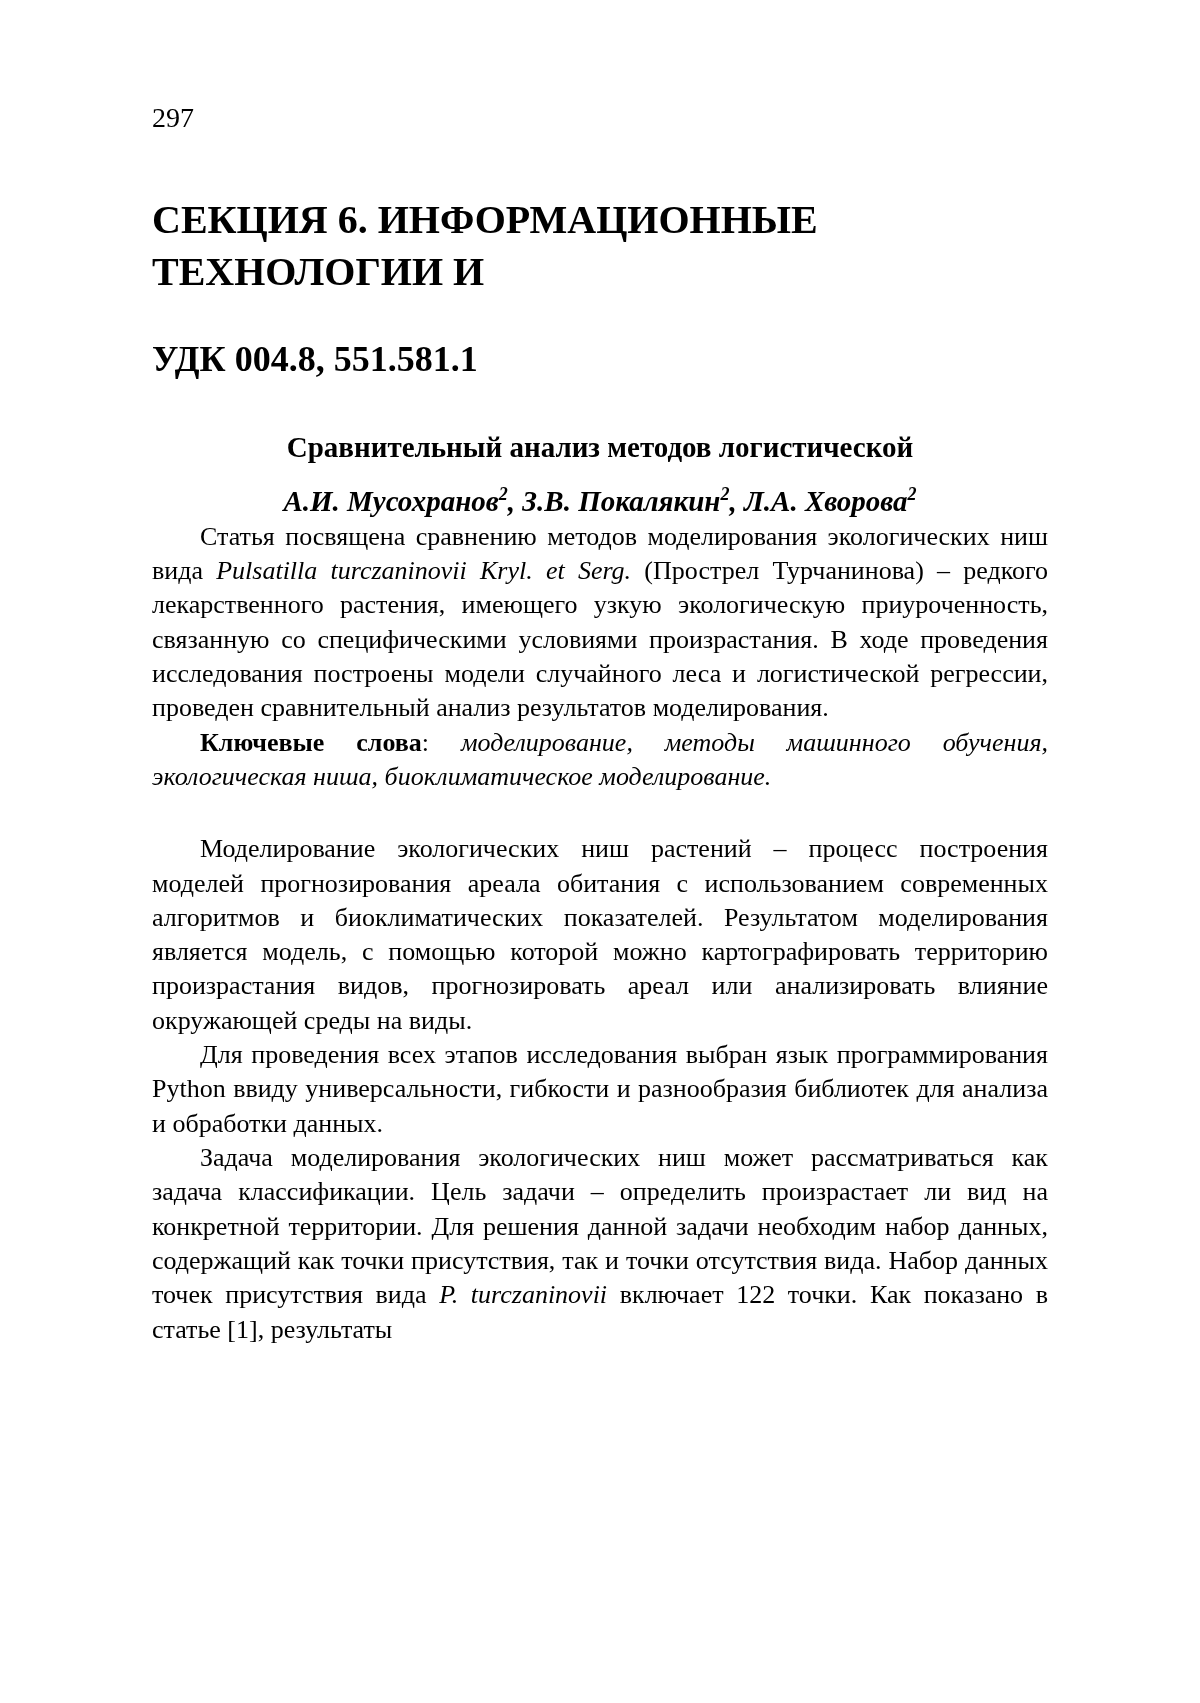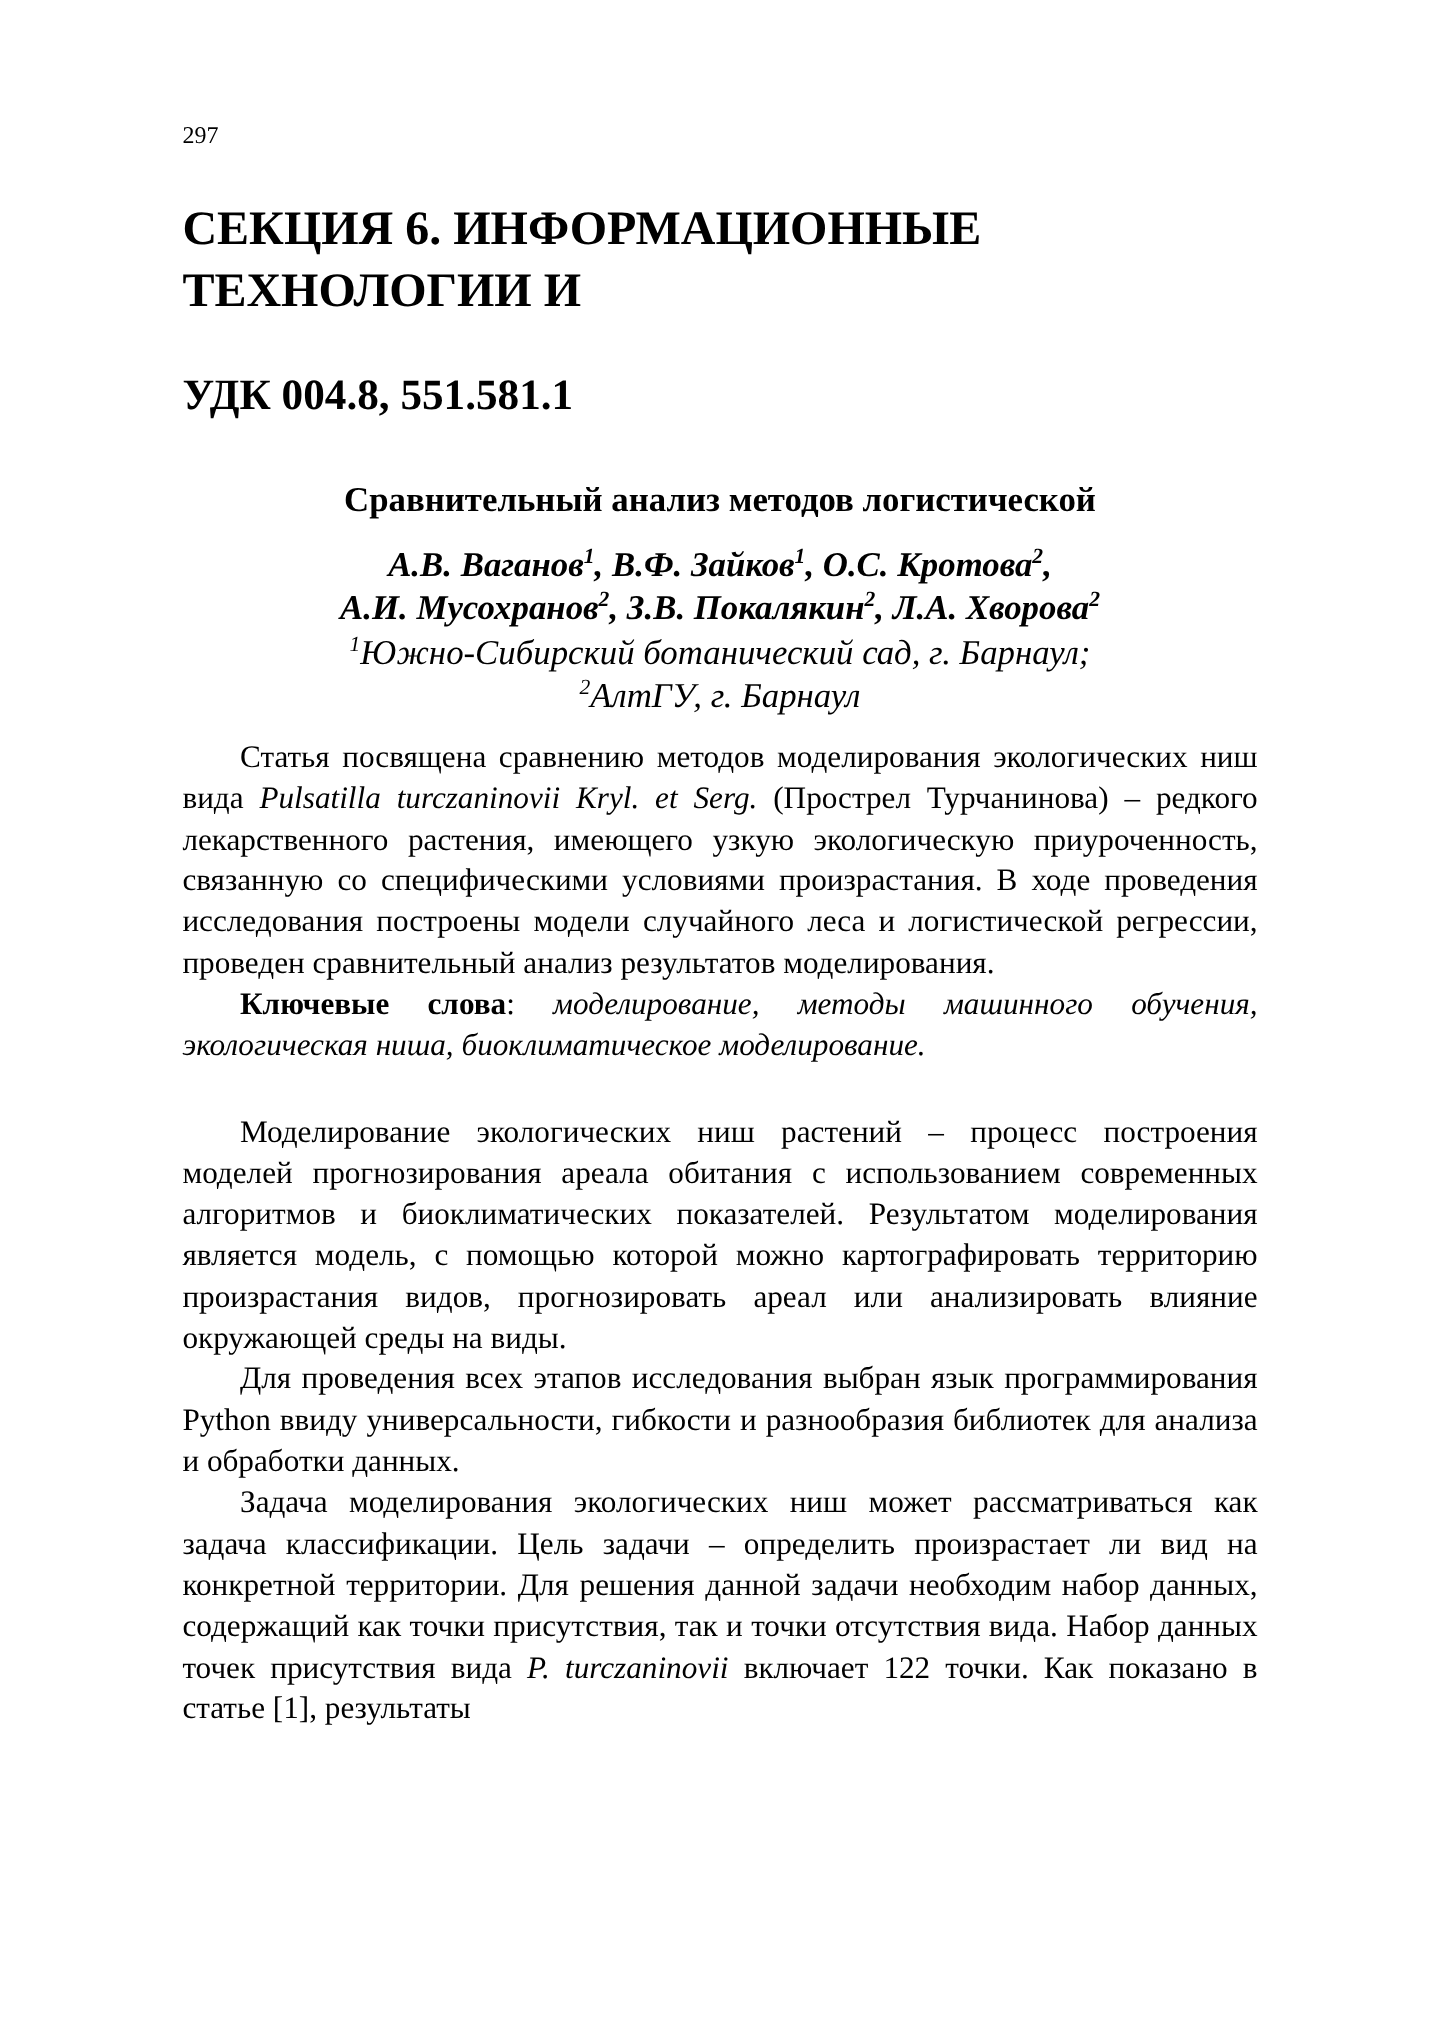--- a/index.html
+++ b/index.html
@@ -15,22 +15,22 @@
     margin: 0 auto;
     background: #ffffff;
     color: #000000;
     padding: 100px 152px 40px 152px;
     font-family: "Liberation Serif", "DejaVu Serif", serif;
     font-size: 28px;
     line-height: 1.3;
     overflow: hidden;
   }
   .page-number {
-    font-size: 20px;
-    margin-bottom: 38px;
+    font-size: 28px;
+    margin-bottom: 58px;
   }
   .section-heading {
     font-weight: bold;
     font-size: 40px;
     text-align: left;
     line-height: 1.3;
     margin: 0 0 38px 0;
   }
   .udc {
     font-weight: bold;
@@ -85,28 +85,23 @@
     <div>СЕКЦИЯ 6. ИНФОРМАЦИОННЫЕ ТЕХНОЛОГИИ И</div>
   </h1>
 
   <div class="udc">УДК 004.8, 551.581.1</div>
 
   <h2 class="article-title">
     <div>Сравнительный анализ методов логистической</div>
   </h2>
 
   <div class="authors">
-    <div><span class="it bd">А.В. Ваганов</span><sup class="it bd">1</sup><span class="it bd">, В.Ф. Зайков</span><sup class="it bd">1</sup><span class="it bd">, О.С. Кротова</span><sup class="it bd">2</sup><span class="it bd">,</span></div>
     <div><span class="it bd">А.И. Мусохранов</span><sup class="it bd">2</sup><span class="it bd">, З.В. Покалякин</span><sup class="it bd">2</sup><span class="it bd">, Л.А. Хворова</span><sup class="it bd">2</sup></div>
   </div>
 
-  <div class="affiliations">
-    <div><sup class="it">1</sup><span class="it">Южно-Сибирский ботанический сад, г. Барнаул;</span></div>
-    <div><sup class="it">2</sup><span class="it">АлтГУ, г. Барнаул</span></div>
-  </div>
 
   <p class="para"><span>Статья посвящена сравнению методов моделирования экологических ниш вида </span><span class="it">Pulsatilla turczaninovii Kryl. et Serg.</span><span> (Прострел Турчанинова) – редкого лекарственного растения, имеющего узкую экологическую приуроченность, связанную со специфическими условиями произрастания. В ходе проведения исследования построены модели случайного леса и логистической регрессии, проведен сравнительный анализ результатов моделирования.</span></p>
 
   <p class="para"><span class="bd">Ключевые слова</span><span>: </span><span class="it">моделирование, методы машинного обучения, экологическая ниша, биоклиматическое моделирование.</span></p>
 
   <p class="para gap-before"><span>Моделирование экологических ниш растений – процесс построения моделей прогнозирования ареала обитания с использованием современных алгоритмов и биоклиматических показателей. Результатом моделирования является модель, с помощью которой можно картографировать территорию произрастания видов, прогнозировать ареал или анализировать влияние окружающей среды на виды.</span></p>
 
   <p class="para"><span>Для проведения всех этапов исследования выбран язык программирования Python ввиду универсальности, гибкости и разнообразия библиотек для анализа и обработки данных.</span></p>
 
   <p class="para"><span>Задача моделирования экологических ниш может рассматриваться как задача классификации. Цель задачи – определить произрастает ли вид на конкретной территории. Для решения данной задачи необходим набор данных, содержащий как точки присутствия, так и точки отсутствия вида. Набор данных точек присутствия вида </span><span class="it">P. turczaninovii</span><span> включает 122 точки. Как показано в статье [1], результаты</span></p>

